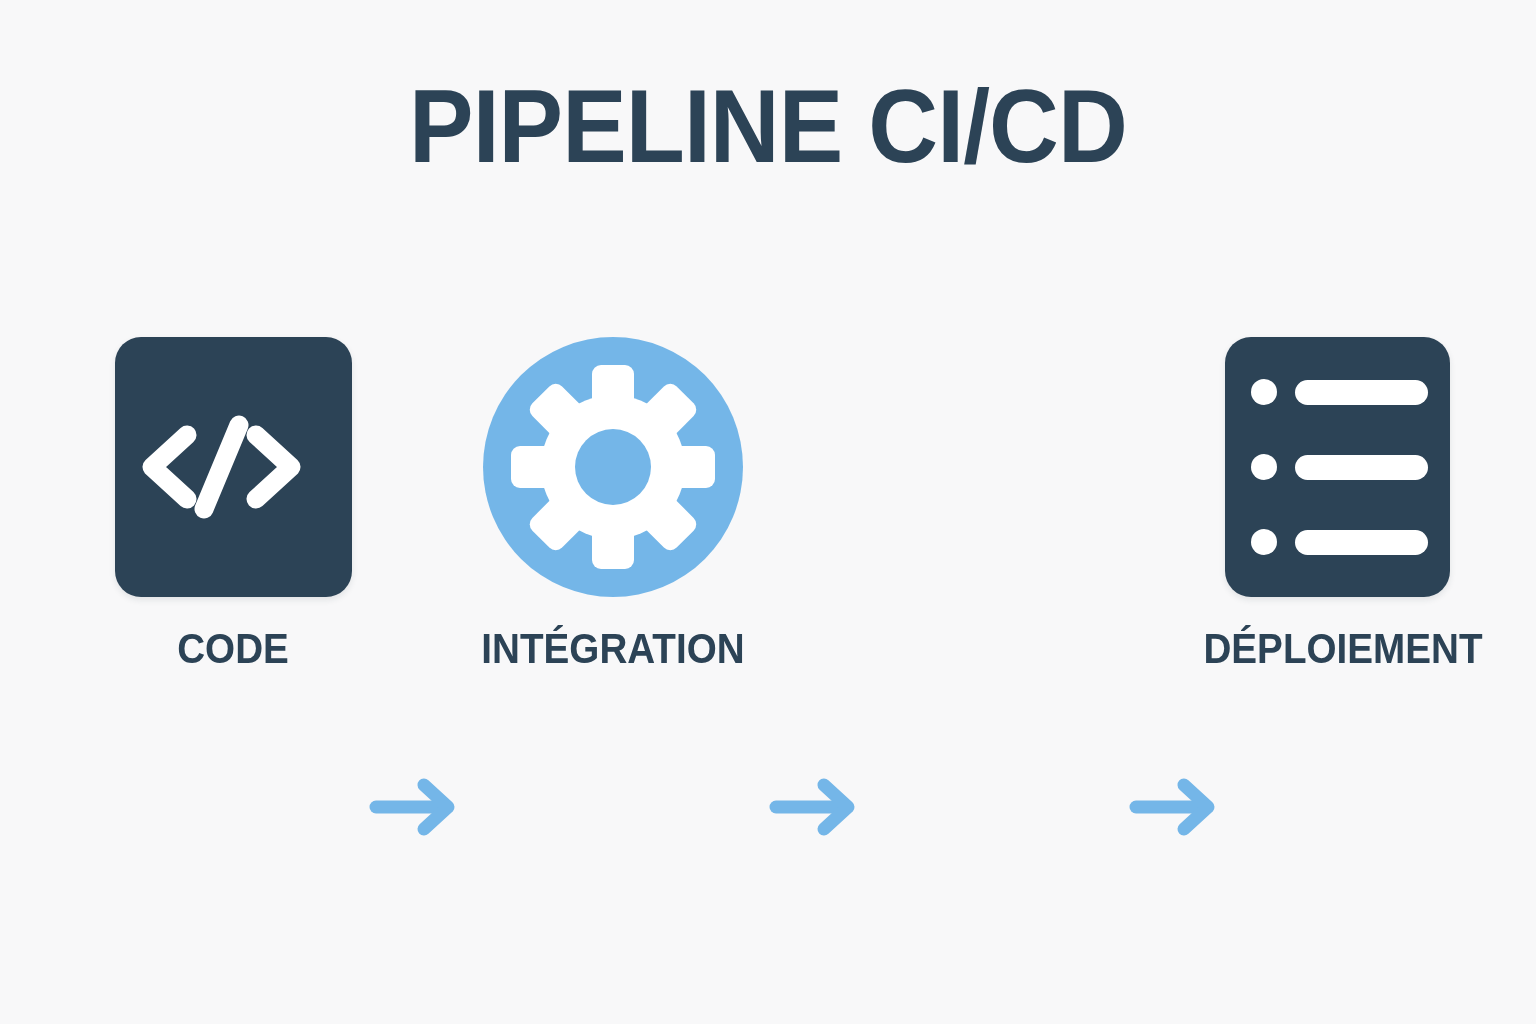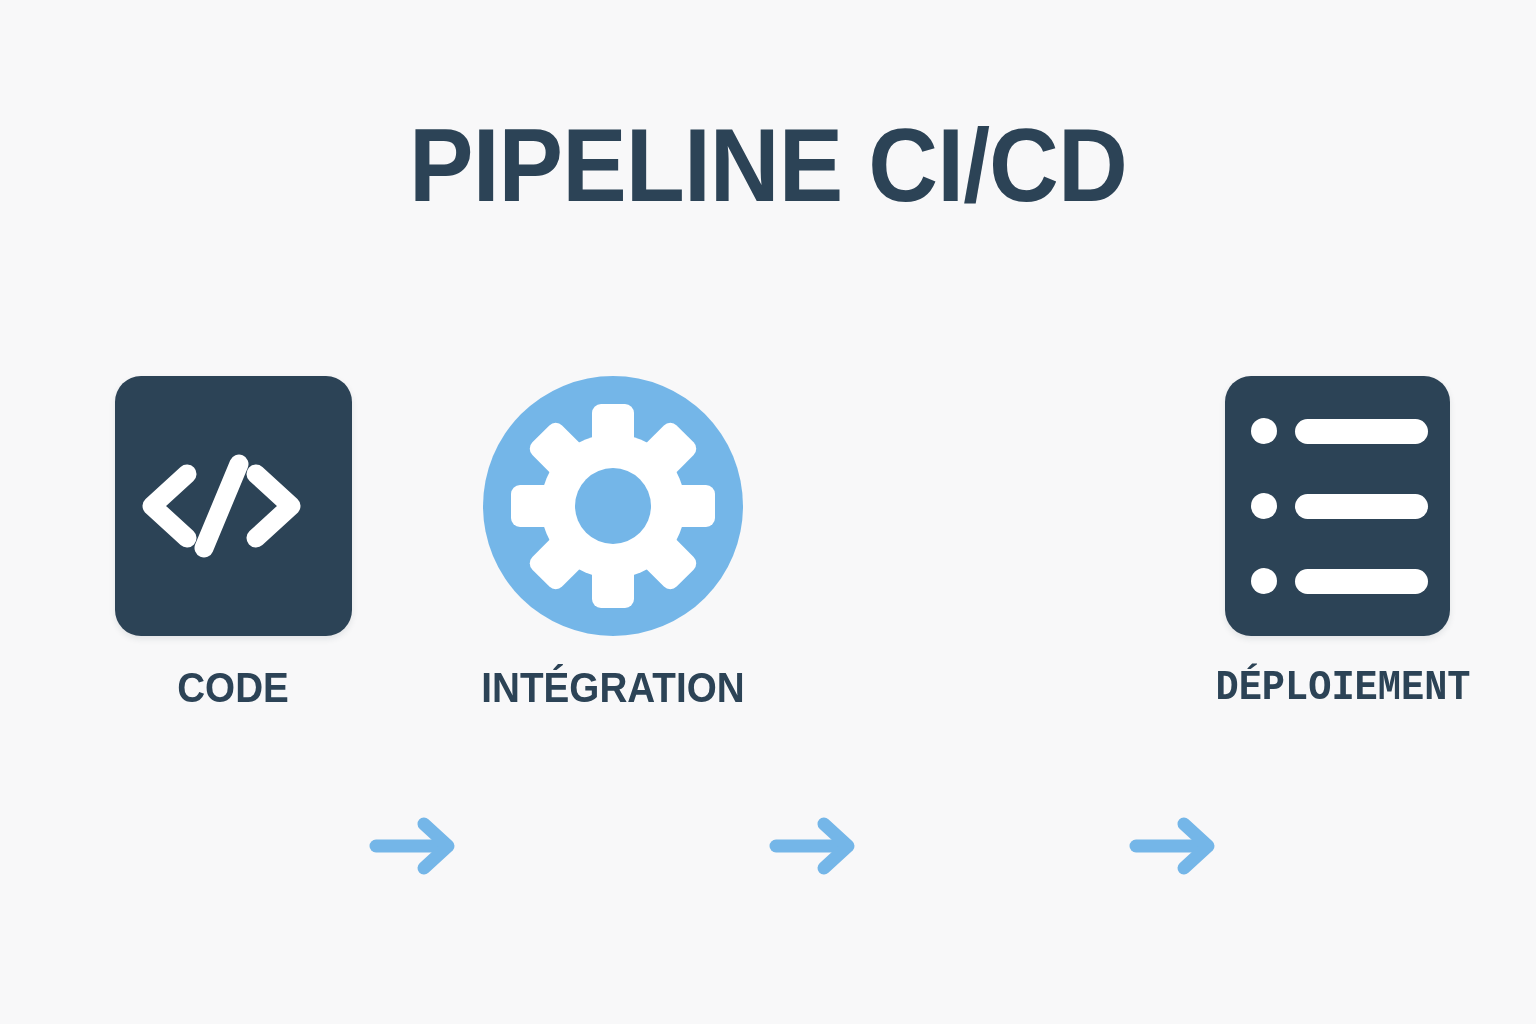--- a/index.html
+++ b/index.html
@@ -11,21 +11,20 @@
     height: 1024px;
     background: #f8f8f9;
     font-family: "Liberation Sans", sans-serif;
     overflow: hidden;
     position: relative;
   }
 
   .canvas {
     position: absolute;
     inset: 0;
-    margin-top: 39px;
   }
 
   
   .title {
     position: absolute;
     top: 74px;
     left: 0;
     width: 1536px;
     text-align: center;
     font-size: 104px;
@@ -68,21 +67,21 @@
     font-weight: 700;
     color: #2c4356;
     letter-spacing: 0px;
     transform: scaleX(0.92);
     white-space: nowrap;
   }
 
   .stage-code        { left: 103px; }
   .stage-integration { left: 483px; }
   .stage-test        { left: 863px; }
-  .stage-deploy      { left: 1213px; font-family: Liberation Mono, monospace; }
+  .stage-deploy      { left: 1213px; }
 
   
   .code-box {
     position: absolute;
     left: 12px;
     top: 0px;
     width: 237px;
     height: 260px;
     background: #2c4356;
     border-radius: 26px;

